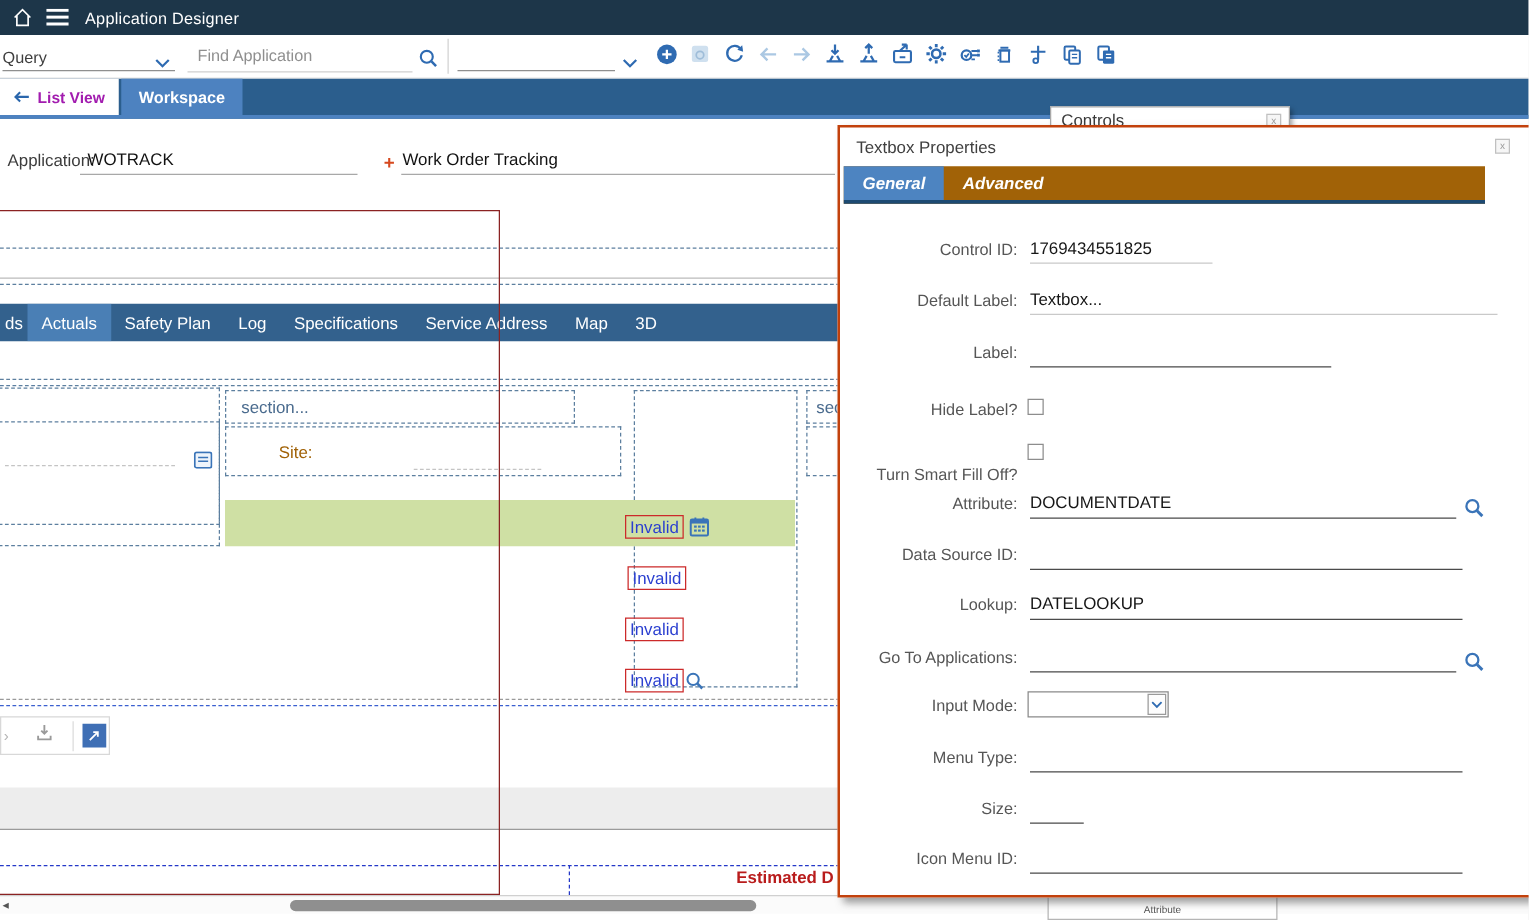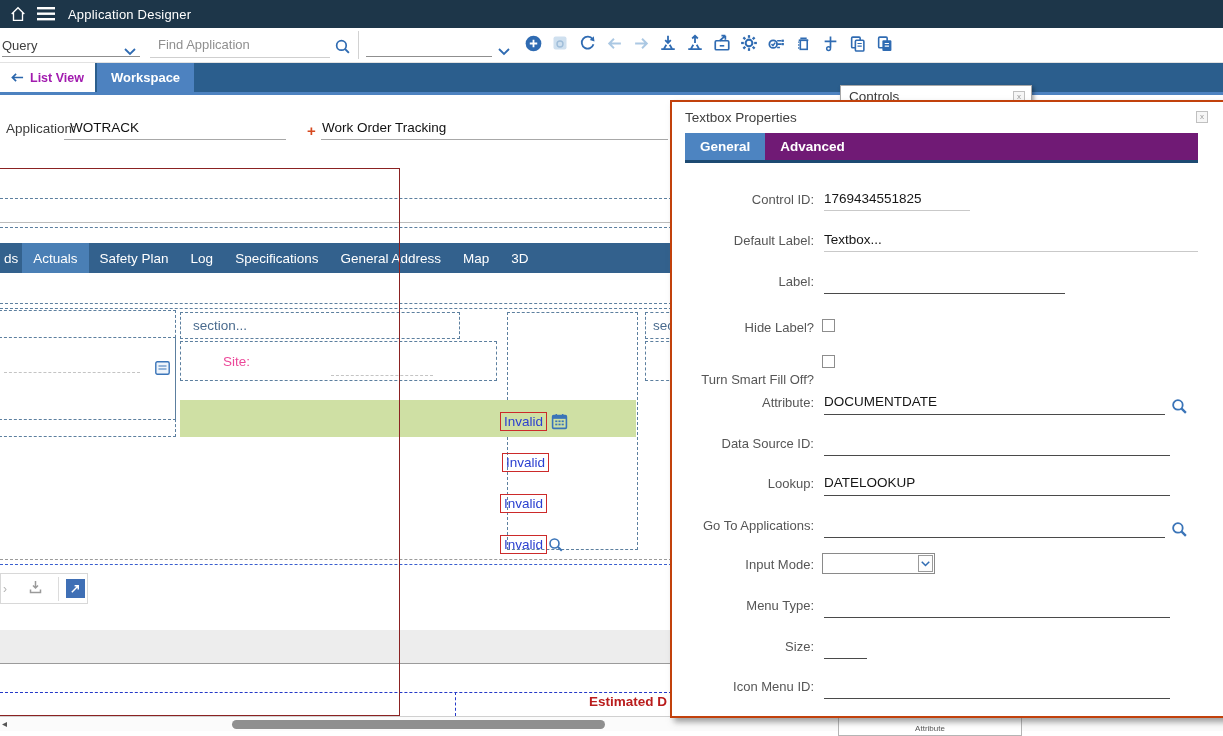--- a/index.html
+++ b/index.html
@@ -62,21 +62,21 @@
   .controls-top .ptitle { position:absolute; left:8px; top:3px; font-size:13.5px; color:#3a3a3a; }
   .pclose { position:absolute; width:12px; height:12px; border:1px solid #c0c0c0; background:#f6f6f6; color:#9a9a9a; font-size:8px; line-height:10px; text-align:center; }
   .controls-bottom { position:absolute; left:838px; top:716px; width:184px; height:20px; background:#fff; border:1px solid #b5b5b5; z-index:4; text-align:center; }
   .controls-bottom span { font-size:8px; color:#555; }
 
   
   .dialog { position:absolute; left:670px; top:100px; width:645px; height:618px; background:#fff; border:2px solid #c2410c;
             box-shadow:4px 4px 6px rgba(80,80,80,.55); z-index:10; }
   .dtitle { position:absolute; left:13px; top:8px; font-size:13.5px; color:#3f3f3f; }
   .dclose { left:524px; top:9px; }
-  .dtabs { position:absolute; left:13px; top:31px; width:513px; height:30px; background:#701a75; border-bottom:3px solid #1d4a72; display:flex; }
+  .dtabs { position:absolute; left:3px; top:31px; width:513px; height:30px; background:#a16207; border-bottom:3px solid #1d4a72; display:flex;font-style:italic; }
   .dtab { color:#fff; font-weight:bold; font-size:13.5px; display:flex; align-items:center; padding:0 15px; }
   .dtab.active { background:#4d84c1; }
   .dlabel { position:absolute; width:132px; left:10px; text-align:right; font-size:13px; color:#565656; }
   .dval { position:absolute; left:152px; font-size:13.5px; color:#161616; white-space:nowrap; }
   .dline { position:absolute; left:152px; border-bottom:1px solid #4a4a4a; height:0; }
   .dline.light { border-bottom-color:#c9c9c9; }
   .dcheck { position:absolute; left:150px; width:13px; height:13px; border:1.5px solid #8d8d8d; background:#fff; }
   .dselect { position:absolute; left:150px; width:113px; height:21px; border:1px solid #8a8a8a; background:#fff; }
   .dselect .chev { position:absolute; right:1px; top:1px; bottom:1px; width:15px; border:1px solid #9a9a9a; background:#fdfdfd; display:flex; align-items:center; justify-content:center; }
   .mag { position:absolute; width:17px; height:17px; }
@@ -254,21 +254,21 @@
   <span class="dash" style="left:0; top:198px; width:672px;"></span>
   <span class="solidline" style="left:0; top:222px; width:672px;"></span>
   <span class="dash" style="left:0; top:227px; width:672px; border-top-style:dashed;"></span>
 
   <div class="rectabs">
     <span class="rtab" style="padding:0 4px;">ds</span>
     <span class="rtab active">Actuals</span>
     <span class="rtab">Safety Plan</span>
     <span class="rtab">Log</span>
     <span class="rtab">Specifications</span>
-    <span class="rtab">General Address</span>
+    <span class="rtab">Service Address</span>
     <span class="rtab">Map</span>
     <span class="rtab">3D</span>
   </div>
 
   <span class="dash" style="left:0; top:303px; width:672px;"></span>
   <span class="dash" style="left:0; top:308px; width:672px;"></span>
 
   <div class="dashbox" style="left:-6px; top:310px; width:182px; height:127px;"></div>
   <div class="dashbox" style="left:-6px; top:337px; width:182px; height:83px;"></div>
   <span class="placeholder-dash" style="left:4px; top:372px; width:136px;"></span>
@@ -276,21 +276,21 @@
     <svg width="15" height="14" viewBox="0 0 15 14">
         <rect x="0.8" y="0.8" width="13.4" height="12.4" rx="1.5" fill="#eef4fb" stroke="#3a74b8" stroke-width="1.4"></rect>
         <path d="M3.5 5 h8 M3.5 8 h8" stroke="#3a74b8" stroke-width="1.2"></path>
       </svg>
   </span>
 
   <div class="dashbox" style="left:180px; top:312px; width:280px; height:27px;">
     <span class="sectionlbl" style="position:absolute; left:12px; top:5px;">section...</span>
   </div>
   <div class="dashbox" style="left:180px; top:341px; width:317px; height:40px;">
-    <span style="position:absolute; left:42px; top:12px; font-size:13.5px; color:#ec4899;">Site:</span>
+    <span style="position:absolute; left:42px; top:12px; font-size:13.5px; color:#a16207;">Site:</span>
     <span class="placeholder-dash" style="left:150px; top:33px; width:102px;"></span>
   </div>
 
   <div class="dashbox" style="left:507px; top:312px; width:131px; height:238px;"></div>
 
   <div class="dashbox" style="left:645px; top:312px; width:40px; height:27px;">
     <span class="sectionlbl" style="position:absolute; left:7px; top:5px;">sec</span>
   </div>
   <div class="dashbox" style="left:645px; top:341px; width:40px; height:40px;"></div>
 

